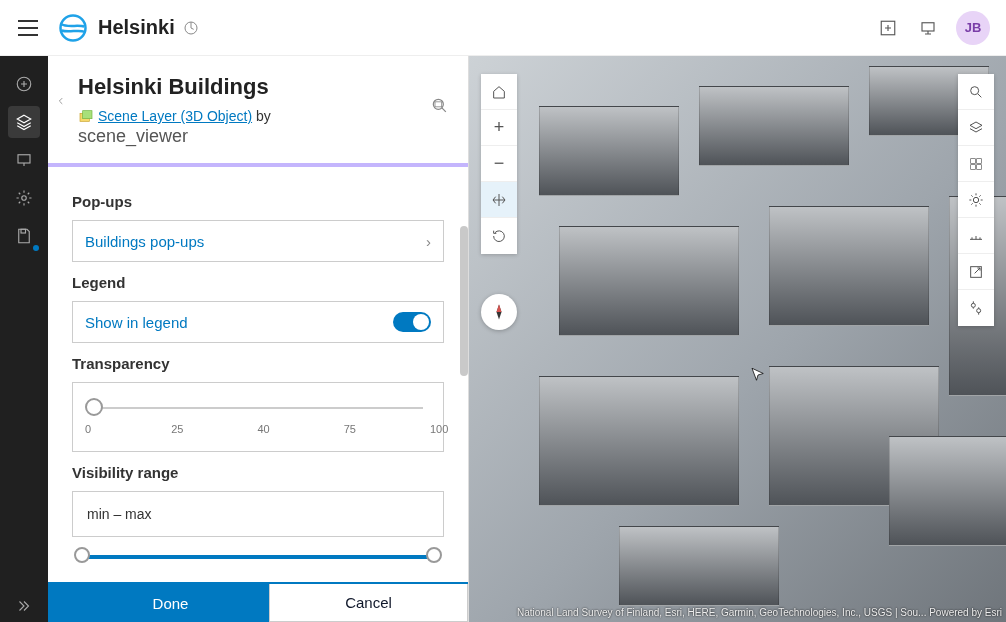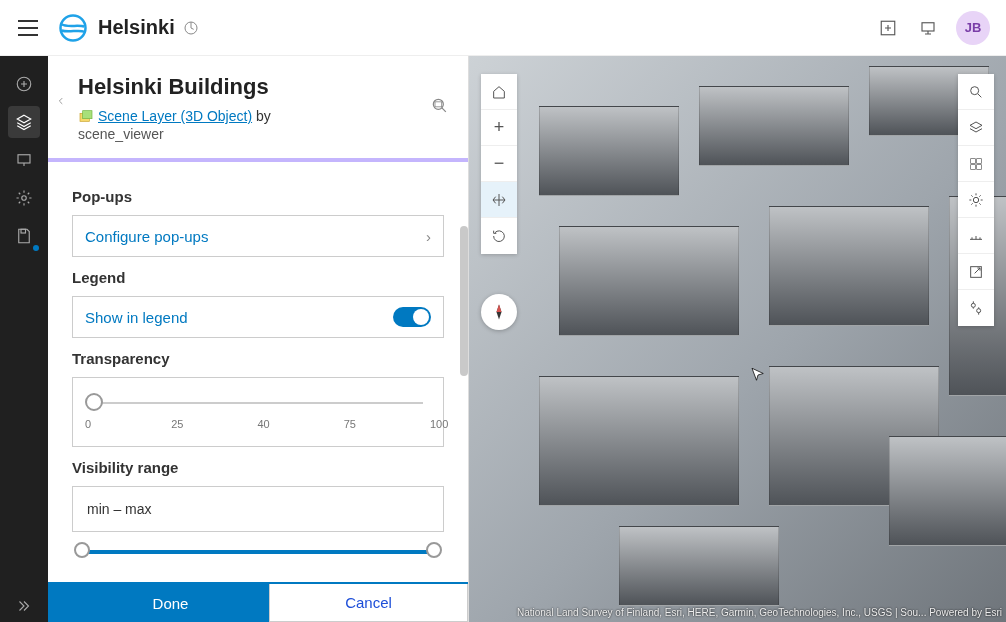--- a/index.html
+++ b/index.html
@@ -18,21 +18,21 @@
   .leftrail .rail-btn{width:32px;height:32px;display:flex;align-items:center;justify-content:center;color:#aaa;border-radius:4px;cursor:pointer;position:relative;}
   .rail-btn.active{background:#3a3a3a;color:#fff;}
   .leftrail .rail-spacer{flex:1;}
   .blue-dot{position:absolute;width:6px;height:6px;border-radius:50%;background:#0079c1;right:1px;bottom:1px;}
   .panel{width:421px;background:#fff;display:flex;flex-direction:column;border-right:1px solid #ddd;position:relative;}
   .panel-head{padding:18px 24px 8px 30px;position:relative;}
   .collapse-caret{position:absolute;left:4px;top:36px;width:18px;height:18px;color:#888;cursor:pointer;display:flex;align-items:center;justify-content:center;}
   .layer-title{font-size:22px;font-weight:600;color:#222;margin-bottom:8px;}
   .layer-sub{font-size:14px;color:#333;display:flex;align-items:center;gap:4px;flex-wrap:wrap;}
   .layer-link{color:#0079c1;text-decoration:underline;}
-  .layer-owner{font-size:14px;color:#555;margin-top:2px;}
+  .layer-owner{font-size:18px;color:#555;margin-top:2px;}
   .zoom-to{position:absolute;right:18px;top:40px;color:#888;cursor:pointer;}
   .panel-body{flex:1;overflow-y:auto;padding:14px 24px 10px 24px;border-top:4px solid #c4b5fd;margin-top:8px;}
   .scrollbar-fake{position:absolute;right:0;top:170px;width:8px;height:150px;background:#c9c9c9;border-radius:4px;}
   .section-label{font-size:15px;font-weight:600;color:#333;margin:12px 0 10px 0;}
   .row-select{border:1px solid #ccc;height:42px;display:flex;align-items:center;padding:0 12px;color:#0079c1;font-size:15px;cursor:pointer;justify-content:space-between;}
   .chev{color:#888;}
   .row-toggle{border:1px solid #ccc;height:42px;display:flex;align-items:center;padding:0 12px;color:#0079c1;font-size:15px;justify-content:space-between;}
   .toggle{width:38px;height:20px;border-radius:20px;background:#0079c1;position:relative;cursor:pointer;}
   .toggle .knob{position:absolute;width:16px;height:16px;background:#fff;border-radius:50%;top:2px;right:2px;}
   .slider-wrap{border:1px solid #ccc;height:70px;position:relative;padding:14px 12px 0 12px;}
@@ -43,21 +43,21 @@
   .slider-ticks span{width:1px;position:relative;}
   .vr-select{border:1px solid #ccc;height:46px;display:flex;align-items:center;padding:0 14px;color:#333;font-size:14px;margin-bottom:8px;}
   .range-slider{position:relative;height:24px;margin:0 8px;}
   .range-track{position:absolute;left:0;right:0;top:10px;height:4px;background:#0079c1;border-radius:2px;}
   .range-thumb{position:absolute;width:16px;height:16px;border:2px solid #999;background:#fff;border-radius:50%;top:2px;}
   .range-thumb.left{left:-6px;}
   .range-thumb.right{right:-6px;}
   .panel-footer{display:flex;height:40px;border-top:2px solid #0079c1;}
   .footer-btn{flex:1;display:flex;align-items:center;justify-content:center;font-size:15px;cursor:pointer;}
   .footer-btn.primary{background:#0079c1;color:#fff;padding-left:24px;}
-  .footer-btn.secondary{background:#fff;color:#1d4ed8;border:1px solid #ccc;border-top:none;}
+  .footer-btn.secondary{background:#fff;color:#0f172a;border:1px solid #ccc;border-top:none;}
   .map{flex:1;position:relative;background:linear-gradient(135deg,#cdd2d6 0%,#9ea5ac 55%,#6f757b 100%);}
   .bldg{position:absolute;background:linear-gradient(#bfc2c5,#4f5358);border:1px solid rgba(0,0,0,.15);}
   .navstack{position:absolute;left:12px;top:18px;display:flex;flex-direction:column;gap:0;background:#fff;box-shadow:0 1px 4px rgba(0,0,0,.2);}
   .nav-btn{width:36px;height:36px;display:flex;align-items:center;justify-content:center;color:#555;border-bottom:1px solid #eee;cursor:pointer;font-size:18px;}
   .nav-btn:last-child{border-bottom:none;}
   .nav-btn.sel{background:#e6f2fa;}
   .compass{position:absolute;left:12px;top:238px;width:36px;height:36px;background:#fff;border-radius:50%;box-shadow:0 1px 4px rgba(0,0,0,.25);display:flex;align-items:center;justify-content:center;}
   .rightstack{position:absolute;right:12px;top:18px;display:flex;flex-direction:column;gap:0;background:#fff;box-shadow:0 1px 4px rgba(0,0,0,.2);}
   .attribution{position:absolute;right:4px;bottom:4px;font-size:10px;color:#eee;text-shadow:0 0 2px #000;white-space:nowrap;}
   .cursor{position:absolute;left:280px;top:310px;color:#fff;}
@@ -156,21 +156,21 @@
       <div class="zoom-to"><svg width="20" height="20" viewBox="0 0 24 24">
             <circle cx="10" cy="10" r="6" fill="none" stroke="#888" stroke-width="1.5"></circle>
             <path d="M14 14l5 5" stroke="#888" stroke-width="1.5"></path>
             <rect x="6" y="7" width="8" height="6" fill="none" stroke="#888"></rect>
           </svg></div>
     </div>
 
     <div class="panel-body">
       <div class="section-label">Pop-ups</div>
       <div class="row-select">
-        <span>Configure pop-ups</span>
+        <span>Buildings pop-ups</span>
         <span class="chev">›</span>
       </div>
 
       <div class="section-label">Legend</div>
       <div class="row-toggle">
         <span>Show in legend</span>
         <div class="toggle">
             <div class="knob"></div>
           </div>
       </div>

